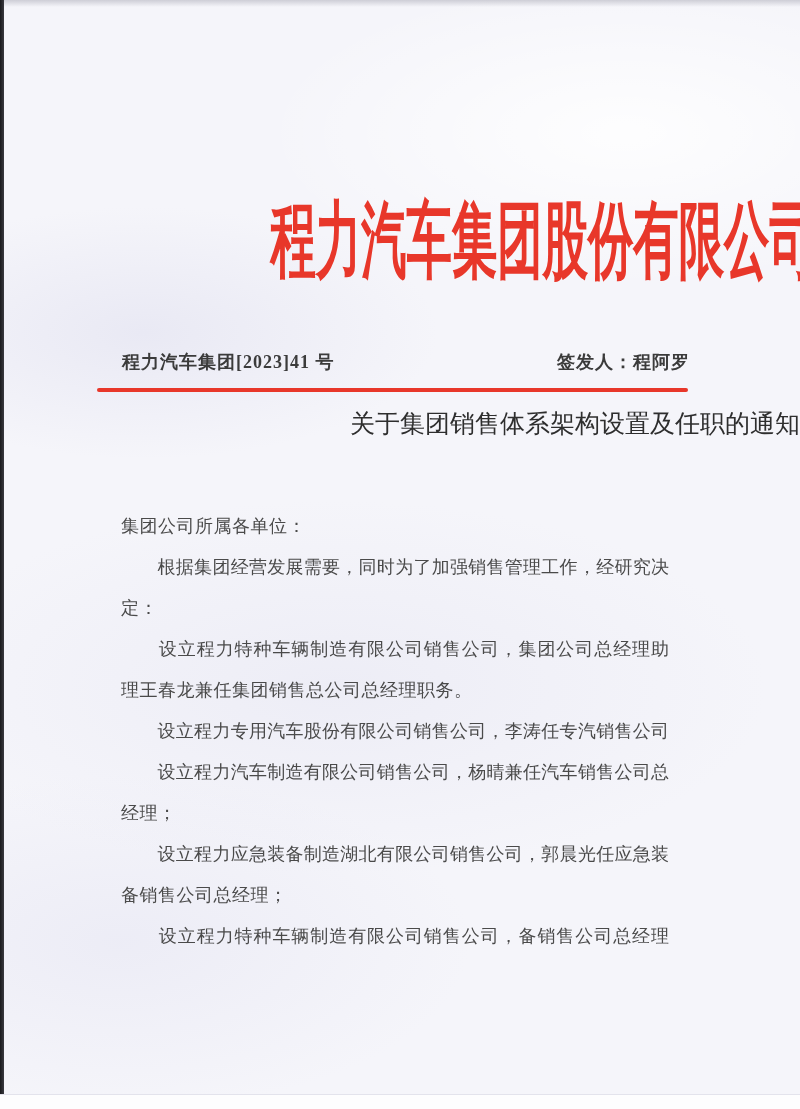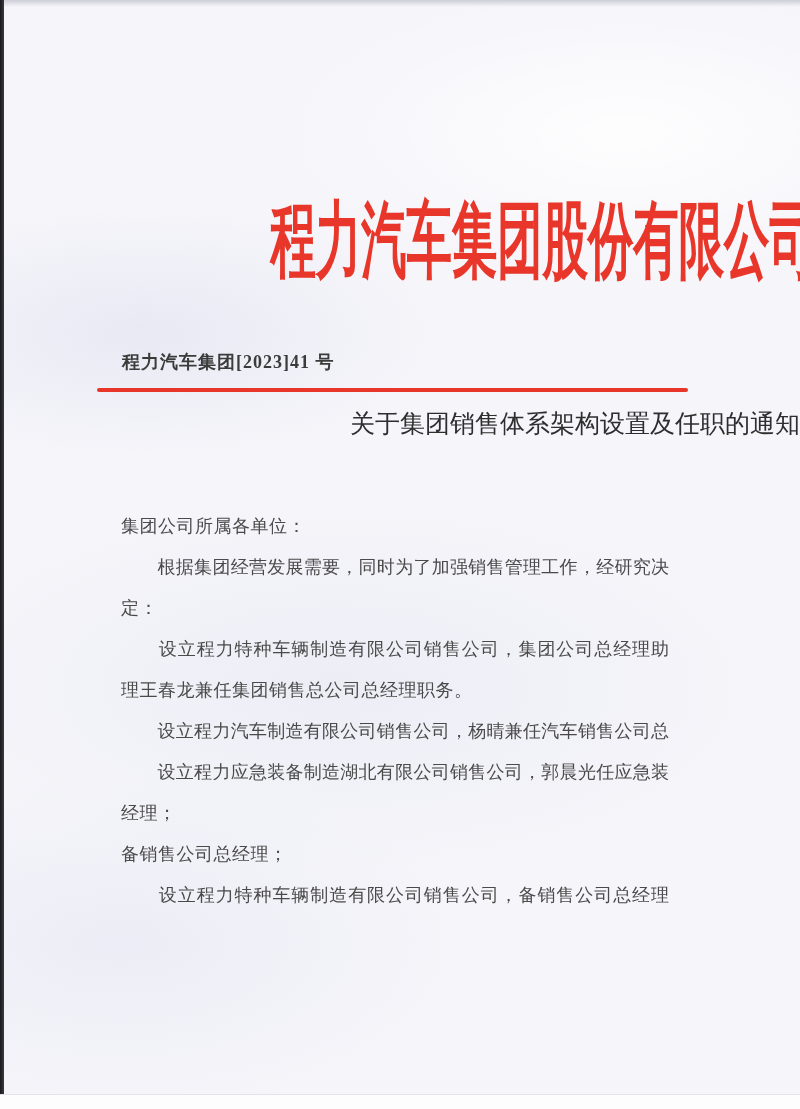--- a/index.html
+++ b/index.html
@@ -88,31 +88,33 @@
   <div class="edge-top"></div>
   <div class="edge-left"></div>
   <div class="edge-bottom"></div>
 
   <div class="org-title">
     <span>程力汽车集团股份有限公司文件</span>
   </div>
 
   <div class="info-row">
     <span class="doc-number">程力汽车集团[2023]41 号</span>
+    <span class="issuer">签发人：程阿罗</span>
   </div>
 
   <div class="red-rule"></div>
 
   <h1 class="doc-title">关于集团销售体系架构设置及任职的通知</h1>
 
   <div class="body">
       <div class="body-line">集团公司所属各单位：</div>
       <div class="body-line fill">　　根据集团经营发展需要，同时为了加强销售管理工作，经研究决</div>
       <div class="body-line">定：</div>
       <div class="body-line fill">　　设立程力特种车辆制造有限公司销售公司，集团公司总经理助</div>
       <div class="body-line">理王春龙兼任集团销售总公司总经理职务。</div>
+      <div class="body-line fill">　　设立程力专用汽车股份有限公司销售公司，李涛任专汽销售公司</div>
       <div class="body-line fill">　　设立程力汽车制造有限公司销售公司，杨晴兼任汽车销售公司总</div>
+      <div class="body-line">经理；</div>
       <div class="body-line fill">　　设立程力应急装备制造湖北有限公司销售公司，郭晨光任应急装</div>
-      <div class="body-line">经理；</div>
       <div class="body-line">备销售公司总经理；</div>
       <div class="body-line fill">　　设立程力特种车辆制造有限公司销售公司，备销售公司总经理</div>
     </div>
 </div>
 
 </body></html>

